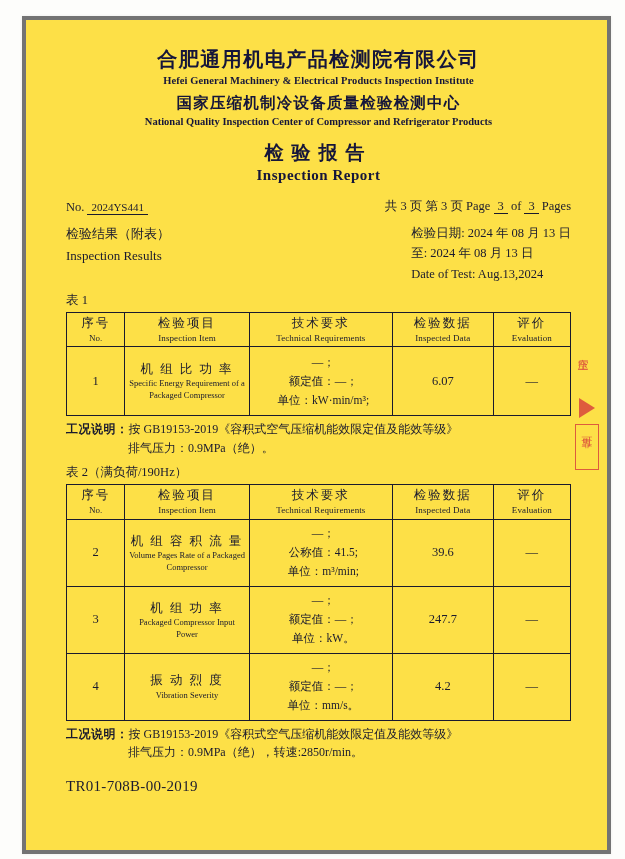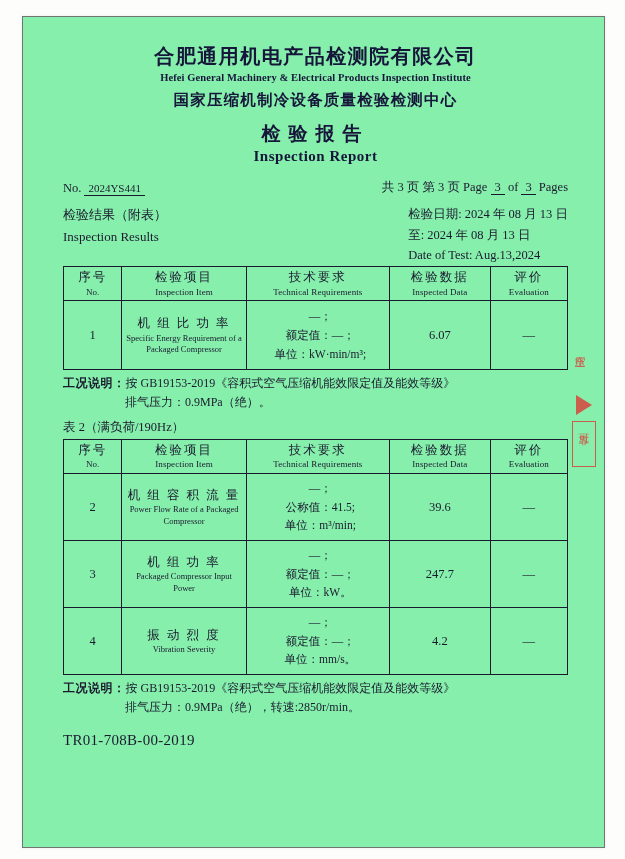--- a/index.html
+++ b/index.html
@@ -21,22 +21,22 @@
     width: 625px;
     height: 859px;
     background: #fdfdfb;
   }
   .sheet {
     position: absolute;
     left: 22px;
     top: 16px;
     width: 581px;
     height: 830px;
-    background: #86efac;
-    border: 1px solid #737373;
+    background: #fde047;
+    border: 4px solid #737373;
     box-shadow: 0 0 3px rgba(0,0,0,0.07);
   }
   .inner {
     position: absolute;
     left: 40px;
     top: 26px;
     width: 505px;
   }
   .title-block {
     text-align: center;
@@ -271,20 +271,21 @@
 <body>
 
 <div class="page">
   <div class="sheet">
     <div class="inner">
 
       <div class="title-block">
         <div class="cn-org">合肥通用机电产品检测院有限公司</div>
         <div class="en-org">Hefei General Machinery &amp; Electrical Products Inspection Institute</div>
         <div class="cn-org2">国家压缩机制冷设备质量检验检测中心</div>
+        <div class="en-org2">National Quality Inspection Center of Compressor and Refrigerator Products</div>
         <div class="cn-report">检验报告</div>
         <div class="en-report">Inspection Report</div>
       </div>
 
       <div class="meta-row">
         <div class="report-no">
           <span class="no-label">No.</span>
           <span class="no-value">2024YS441</span>
         </div>
         <div class="page-count">
@@ -301,20 +302,21 @@
           <div class="cn">检验结果（附表）</div>
           <div class="en">Inspection Results</div>
         </div>
         <div class="results-right">
           <div>检验日期: 2024 年 08 月 13 日</div>
           <div>至: 2024 年 08 月 13 日</div>
           <div>Date of Test: Aug.13,2024</div>
         </div>
       </div>
 
+      <div class="tbl-caption">表 1</div>
 
       <table class="rt">
         <tbody>
             <tr>
           <td class="col-no">
             <div class="hd-cn">序号</div>
             <div class="hd-en">No.</div>
           </td>
           <td class="col-item">
             <div class="hd-cn">检验项目</div>
@@ -381,21 +383,21 @@
           <td class="col-eval">
             <div class="hd-cn">评价</div>
             <div class="hd-en">Evaluation</div>
           </td>
         </tr>
 
         <tr class="r-tall2">
           <td class="cell-no">2</td>
           <td>
             <div class="item-cn">机 组 容 积 流 量</div>
-            <div class="item-en">Power Flow Rate of a Packaged Compressor</div>
+            <div class="item-en">Volume Pages Rate of a Packaged Compressor</div>
           </td>
           <td class="req">
             <div>—；</div>
             <div>公称值：41.5;</div>
             <div>单位：m³/min;</div>
           </td>
           <td class="data-val">39.6</td>
           <td class="eval-val">—</td>
         </tr>
 

